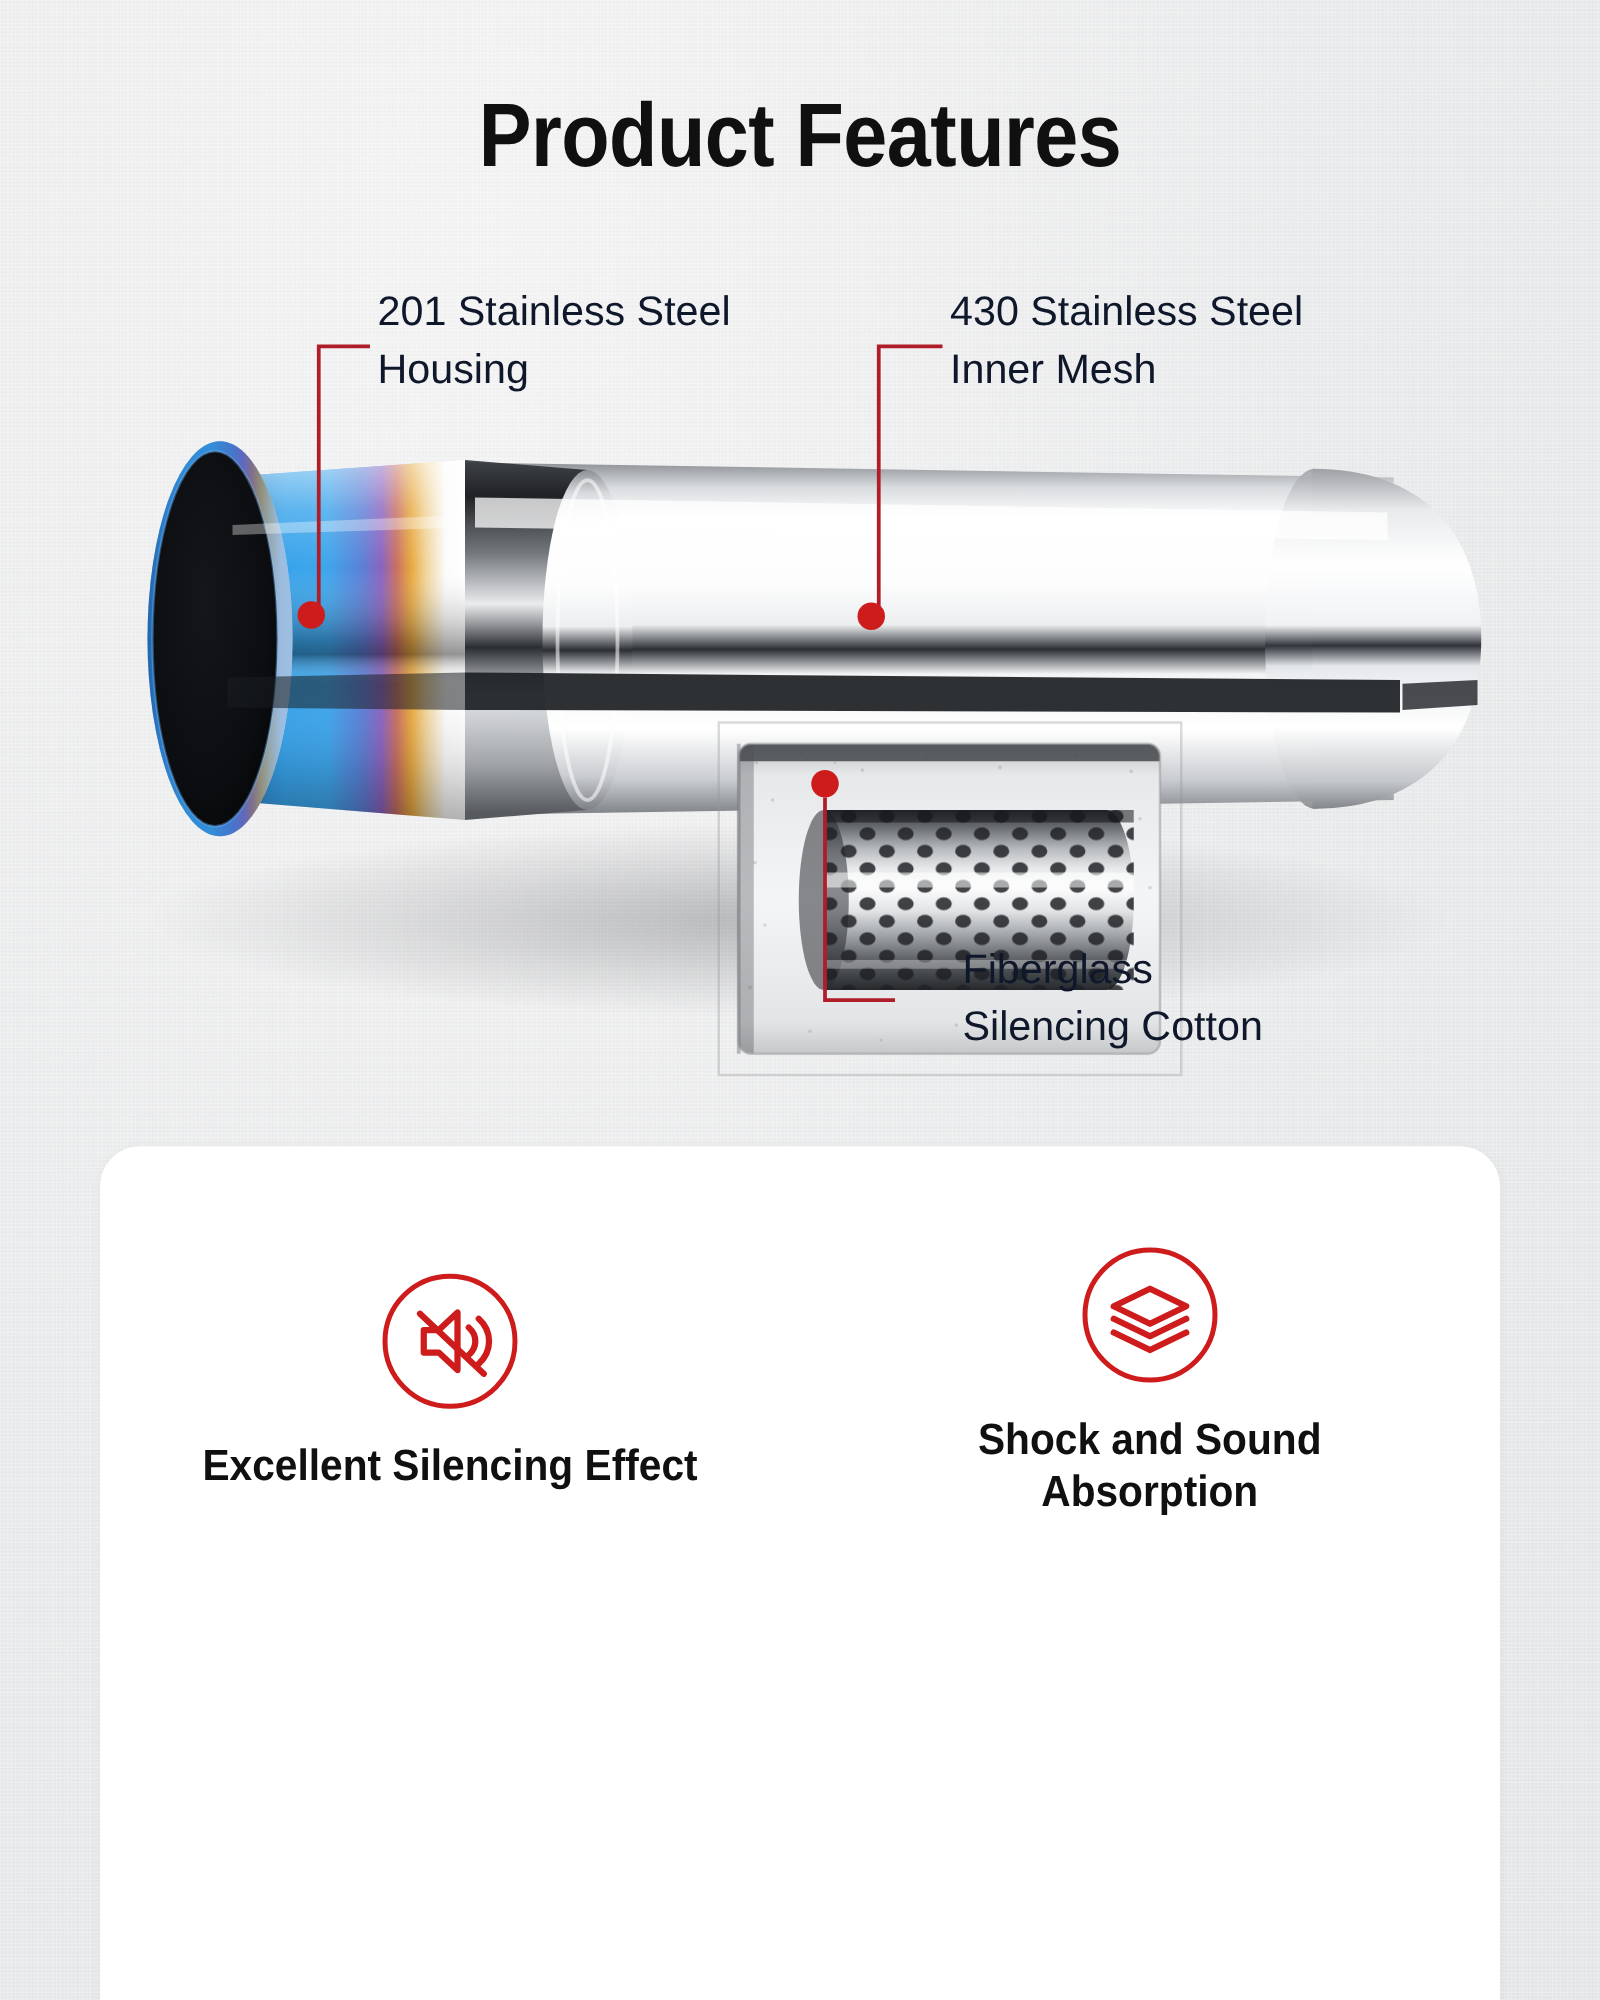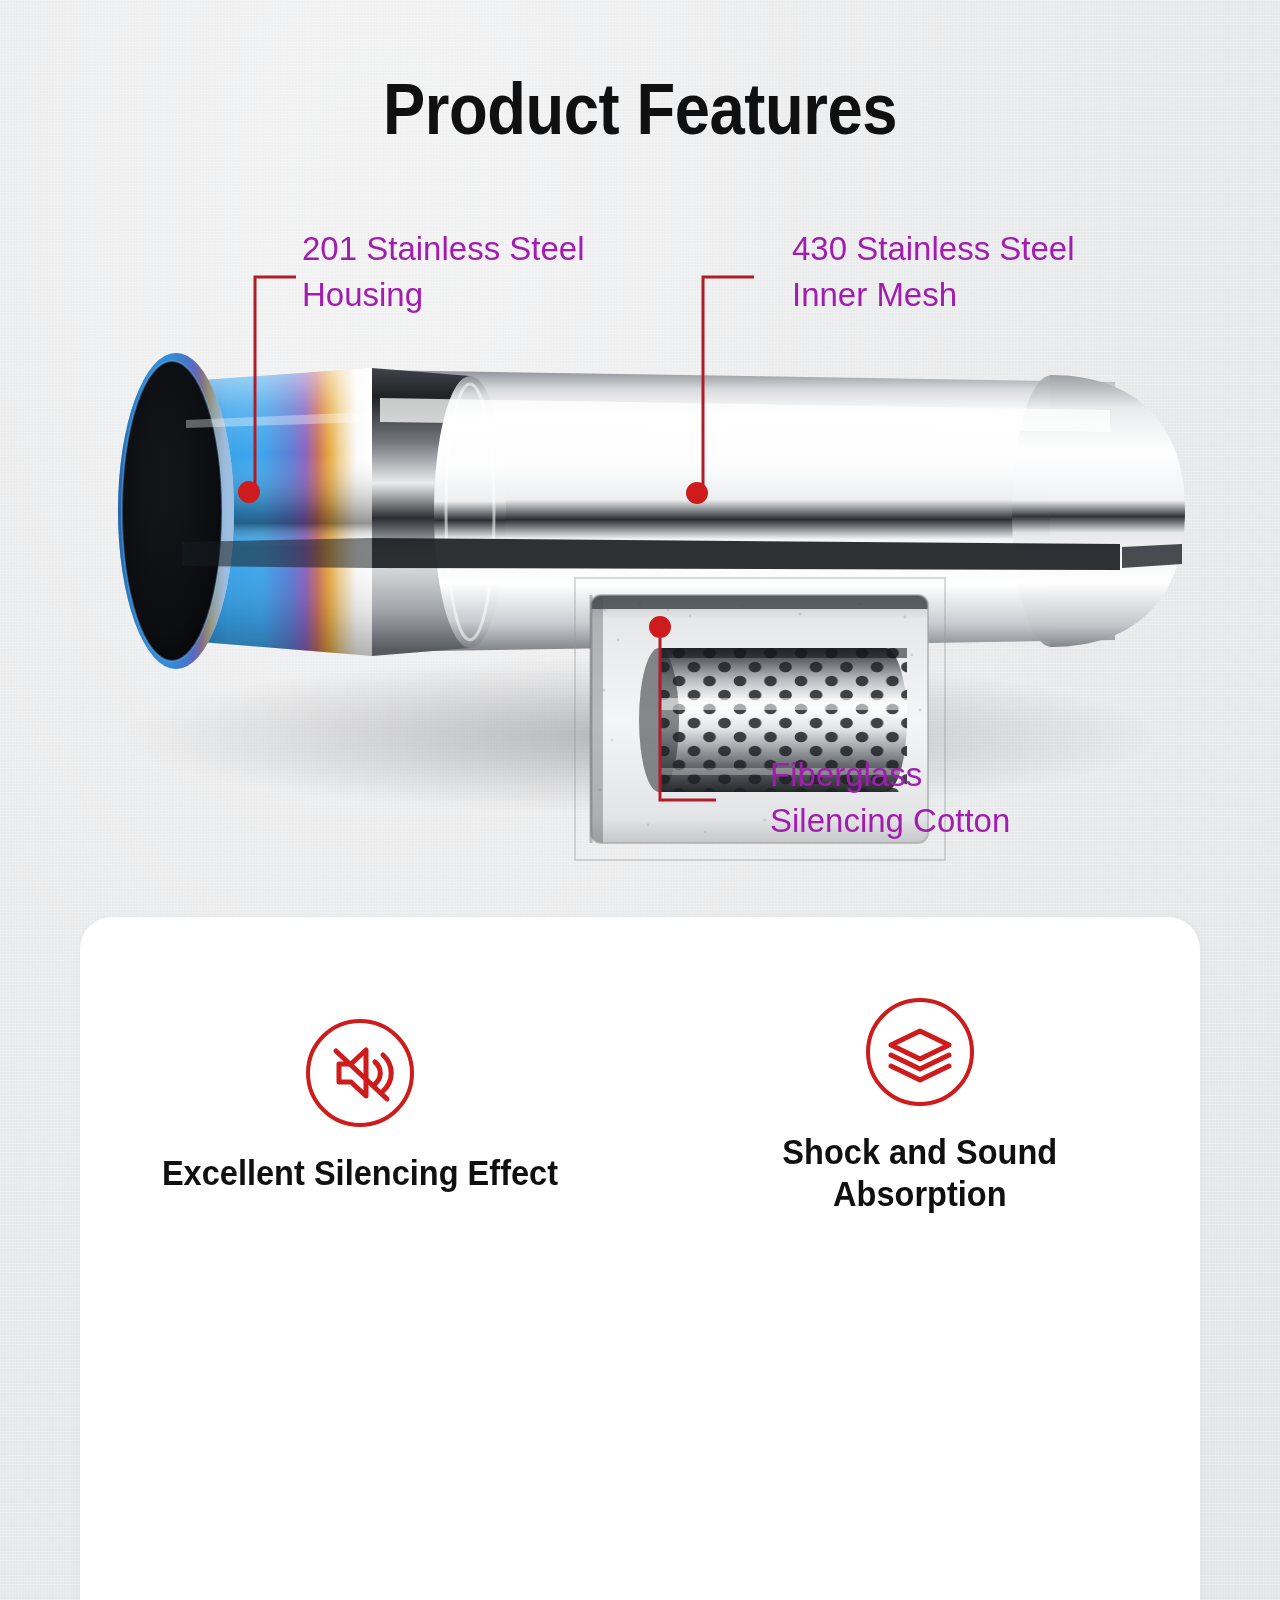--- a/index.html
+++ b/index.html
@@ -37,25 +37,25 @@
   }
 
   
   #product-stage{position:absolute;left:0;top:170px;width:1280px;height:720px;}
 
   
   .callout-label{
     position:absolute;
     font-size:33px;
     line-height:46px;
-    color:#a21caf;
+    color:#0f172a;
     white-space:pre-line;
   }
   #label-housing{left:302px;top:56px;}
-  #label-mesh{left:760px;top:56px;margin-left:32px;}
+  #label-mesh{left:760px;top:56px;}
   #label-cotton{left:722px;top:582px;margin-left:48px;}
 
   
   #feature-card{
     position:absolute;left:80px;top:917px;width:1120px;height:740px;
     background:#ffffff;border-radius:32px;
     box-shadow:0 2px 10px rgba(0,0,0,.04);
   }
   .feature-grid{
     position:absolute;inset:0;

